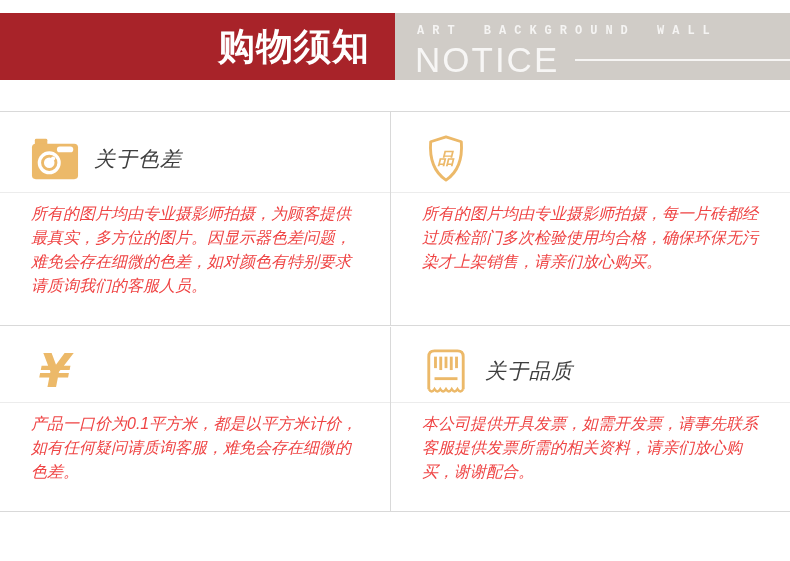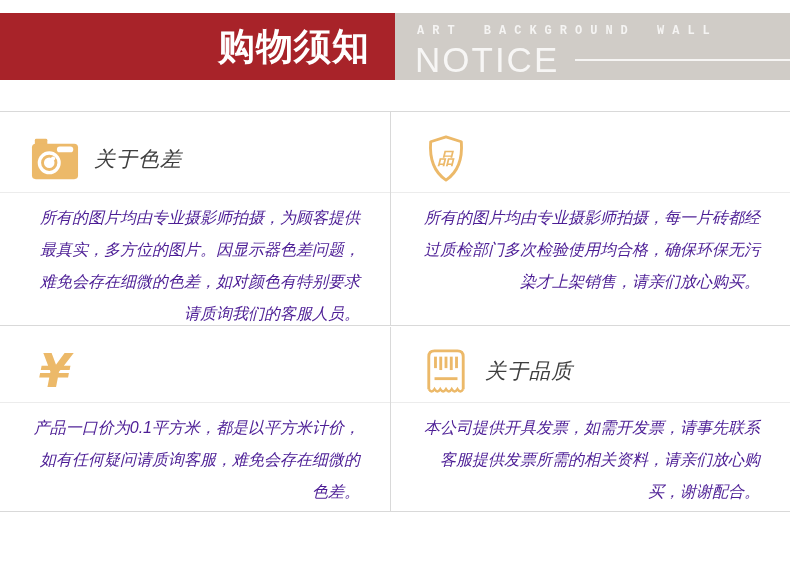--- a/index.html
+++ b/index.html
@@ -40,22 +40,22 @@
   .cell.row2{height:184px;}
   .cell-header{
     box-sizing:border-box;display:flex;align-items:center;
     padding:14px 0 0 31px;border-bottom:1px solid #ececec;
   }
   .row1 .cell-header{height:81px;}
   .row2 .cell-header{height:76px;}
   .icon-box{width:48px;height:50px;display:flex;align-items:center;justify-content:center;flex:0 0 auto;}
   .cell-title{margin-left:15px;font-size:21px;color:#3e3e3e;letter-spacing:1px;}
   .cell-body{
-    padding:9px 30px 0 31px;font-size:16px;line-height:32px;color:#4c1d95;
-    text-align:right;word-break:break-all;
+    padding:9px 30px 0 31px;font-size:16px;line-height:24px;color:#ef4444;
+    text-align:left;word-break:break-all;
   }
   .yuan-glyph{
     font-family:"DejaVu Sans",sans-serif;font-size:46px;font-weight:800;
     color:var(--gold,#ecb969);line-height:1;
   }
   .gold-stroke{stroke:var(--gold,#ecb969);fill:none;}
   .gold-fill{fill:var(--gold,#ecb969);}
 </style>
 </head>
 <body>

